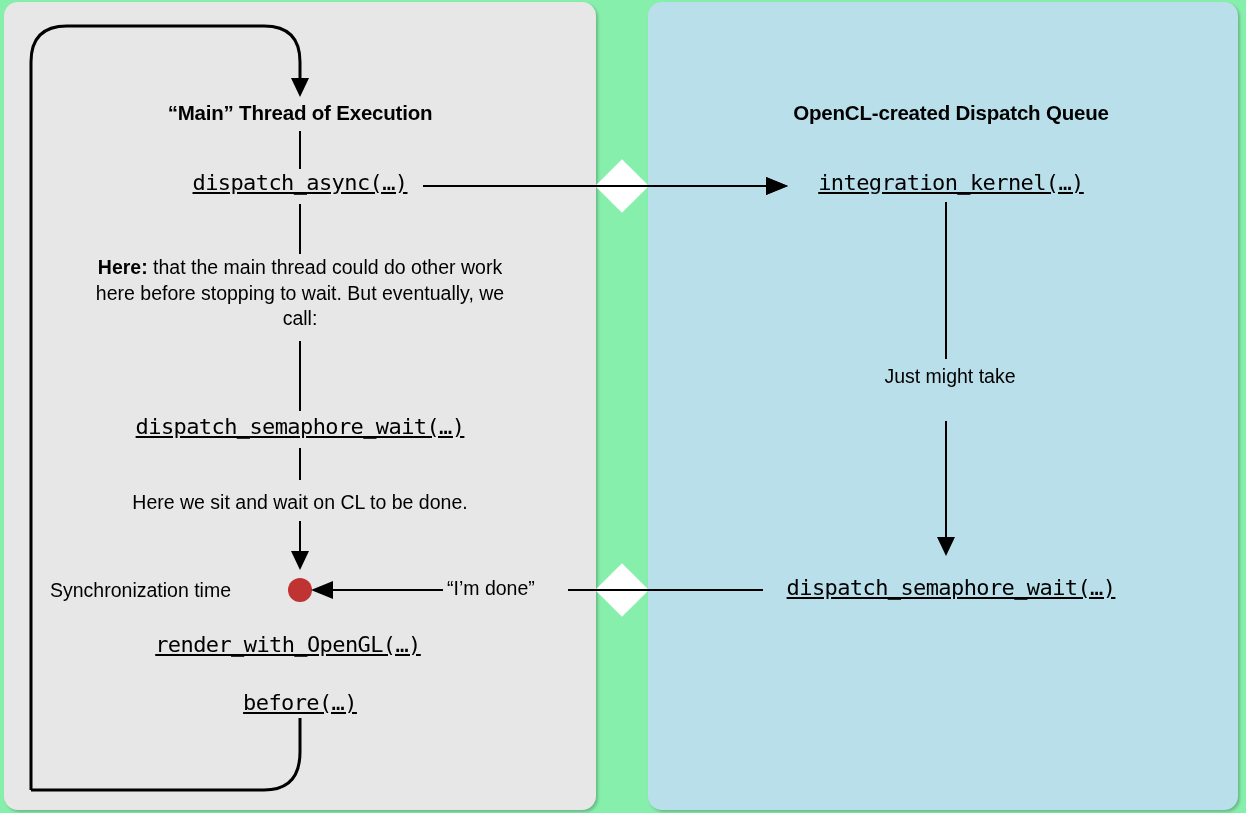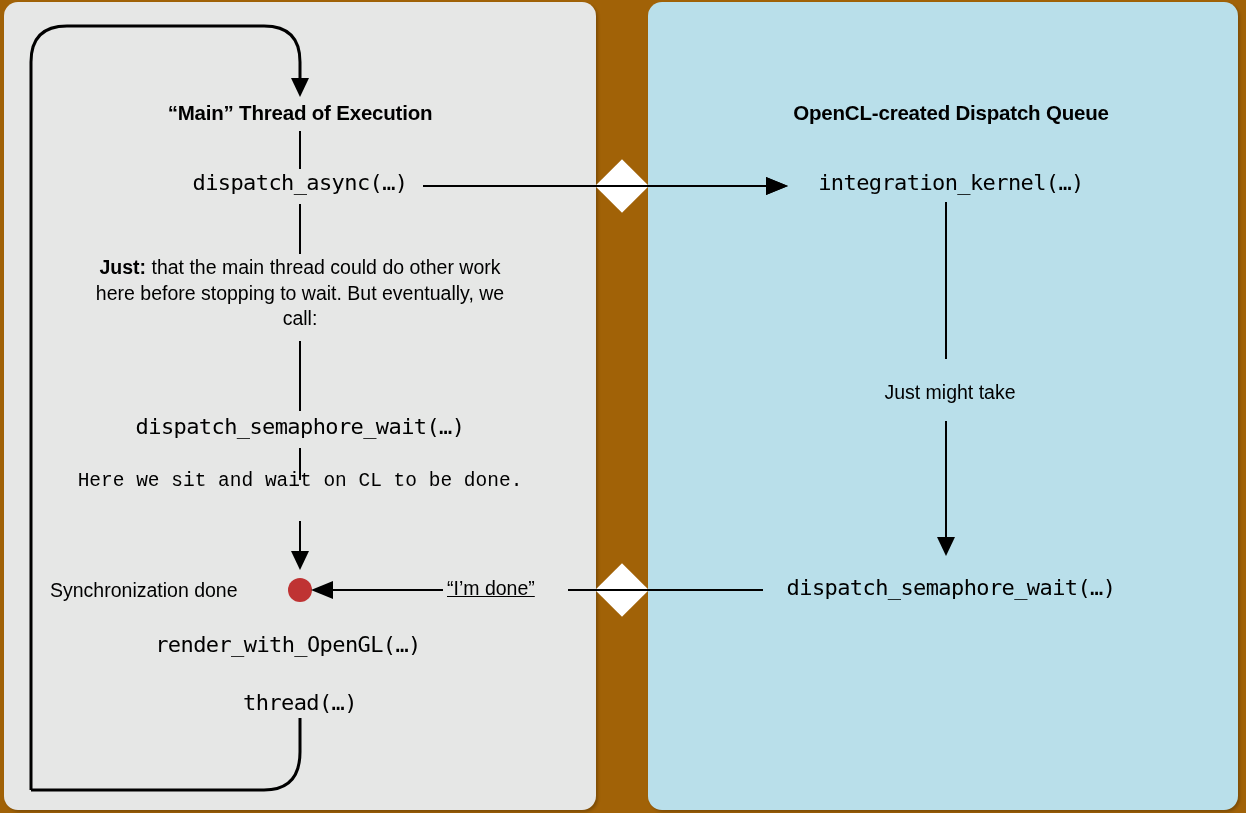--- a/index.html
+++ b/index.html
@@ -6,21 +6,21 @@
   html, body {
     margin: 0;
     padding: 0;
     background: #ffffff;
   }
   #stage {
     position: relative;
     width: 1246px;
     height: 813px;
     overflow: hidden;
-    background: #a16207;
+    background: #86efac;
     font-family: "Liberation Sans", sans-serif;
   }
 
   
   .panel {
     position: absolute;
     border-radius: 14px;
     box-shadow: 2px 2px 3px rgba(0,0,0,0.22);
   }
   #panel-main {
@@ -47,20 +47,21 @@
   }
   .title {
     font-size: 20.5px;
     font-weight: bold;
     letter-spacing: -0.2px;
   }
   .code {
     font-family: "DejaVu Sans Mono", "Liberation Mono", monospace;
     font-size: 22px;
     letter-spacing: -0.6px;
+    text-decoration: underline;
   }
   .prose {
     font-size: 19.5px;
   }
   .prose b { font-weight: bold; }
   .multi {
     white-space: normal;
     text-align: center;
     line-height: 1.32;
   }
@@ -146,62 +147,62 @@
 
   <div class="lbl title" style="left:300px; top:101px; transform:translateX(-50%);">“Main” Thread of Execution</div>
 
   <div class="vline" style="left:299px; top:131px; height:38px;"></div>
 
   <div class="lbl code" style="left:300px; top:170px; transform:translateX(-50%);">dispatch_async(…)</div>
 
   <div class="vline" style="left:299px; top:204px; height:50px;"></div>
 
   <div class="lbl prose multi" style="left:300px; top:255px; width:430px; transform:translateX(-50%);">
-    <b>Just:</b><span> that the main thread could do other work here before stopping to wait. But eventually, we call:</span>
+    <b>Here:</b><span> that the main thread could do other work here before stopping to wait. But eventually, we call:</span>
   </div>
 
   <div class="vline" style="left:299px; top:341px; height:70px;"></div>
 
   <div class="lbl code" style="left:300px; top:414px; transform:translateX(-50%);">dispatch_semaphore_wait(…)</div>
 
   <div class="vline" style="left:299px; top:448px; height:32px;"></div>
 
-  <div class="lbl prose" style="left:300px; top:470px; transform:translateX(-50%);font-family:Liberation Mono, monospace;">Here we sit and wait on CL to be done.</div>
+  <div class="lbl prose" style="left:300px; top:491px; transform:translateX(-50%);">Here we sit and wait on CL to be done.</div>
 
   <div class="vline" style="left:299px; top:521px; height:32px;"></div>
   <div class="arrow-down" style="left:291px; top:551px;"></div>
 
-  <div class="lbl prose" style="left:50px; top:579px;">Synchronization done</div>
+  <div class="lbl prose" style="left:50px; top:579px;">Synchronization time</div>
   <div id="sync-dot" style="left:288px; top:578px;"></div>
 
   <div class="lbl code" style="left:288px; top:632px; transform:translateX(-50%);">render_with_OpenGL(…)</div>
 
-  <div class="lbl code" style="left:300px; top:690px; transform:translateX(-50%);">thread(…)</div>
+  <div class="lbl code" style="left:300px; top:690px; transform:translateX(-50%);">before(…)</div>
 
   <div class="lbl code" style="left:951px; top:170px; transform:translateX(-50%);">integration_kernel(…)</div>
 
   <div class="lbl title" style="left:951px; top:101px; transform:translateX(-50%);">OpenCL-created Dispatch Queue</div>
 
   <div class="vline" style="left:945px; top:202px; height:157px;"></div>
 
-  <div class="lbl prose multi" style="left:950px; top:380px; width:240px; transform:translateX(-50%);">
+  <div class="lbl prose multi" style="left:950px; top:364px; width:240px; transform:translateX(-50%);">
     <div>Just might take</div>
   </div>
 
   <div class="vline" style="left:945px; top:421px; height:118px;"></div>
   <div class="arrow-down" style="left:937px; top:537px;"></div>
 
   <div class="lbl code" style="left:951px; top:575px; transform:translateX(-50%);">dispatch_semaphore_wait(…)</div>
 
   <div class="hline" style="left:423px; top:185px; width:345px;"></div>
   <div class="arrow-right" style="left:766px; top:177px;"></div>
   <div class="diamond" style="left:603px; top:167px;"></div>
   <div class="hline" style="left:423px; top:185px; width:345px;"></div>
   <div class="arrow-right" style="left:766px; top:177px;"></div>
 
   <div class="hline" style="left:568px; top:589px; width:195px;"></div>
-  <div class="lbl prose" style="left:447px; top:577px;text-decoration:underline;">“I’m done”</div>
+  <div class="lbl prose" style="left:447px; top:577px;">“I’m done”</div>
   <div class="hline" style="left:333px; top:589px; width:110px;"></div>
   <div class="arrow-left" style="left:311px; top:581px;"></div>
   <div class="diamond" style="left:603px; top:571px;"></div>
   <div class="hline" style="left:568px; top:589px; width:195px;"></div>
 
 </div>
 
 </body></html>

